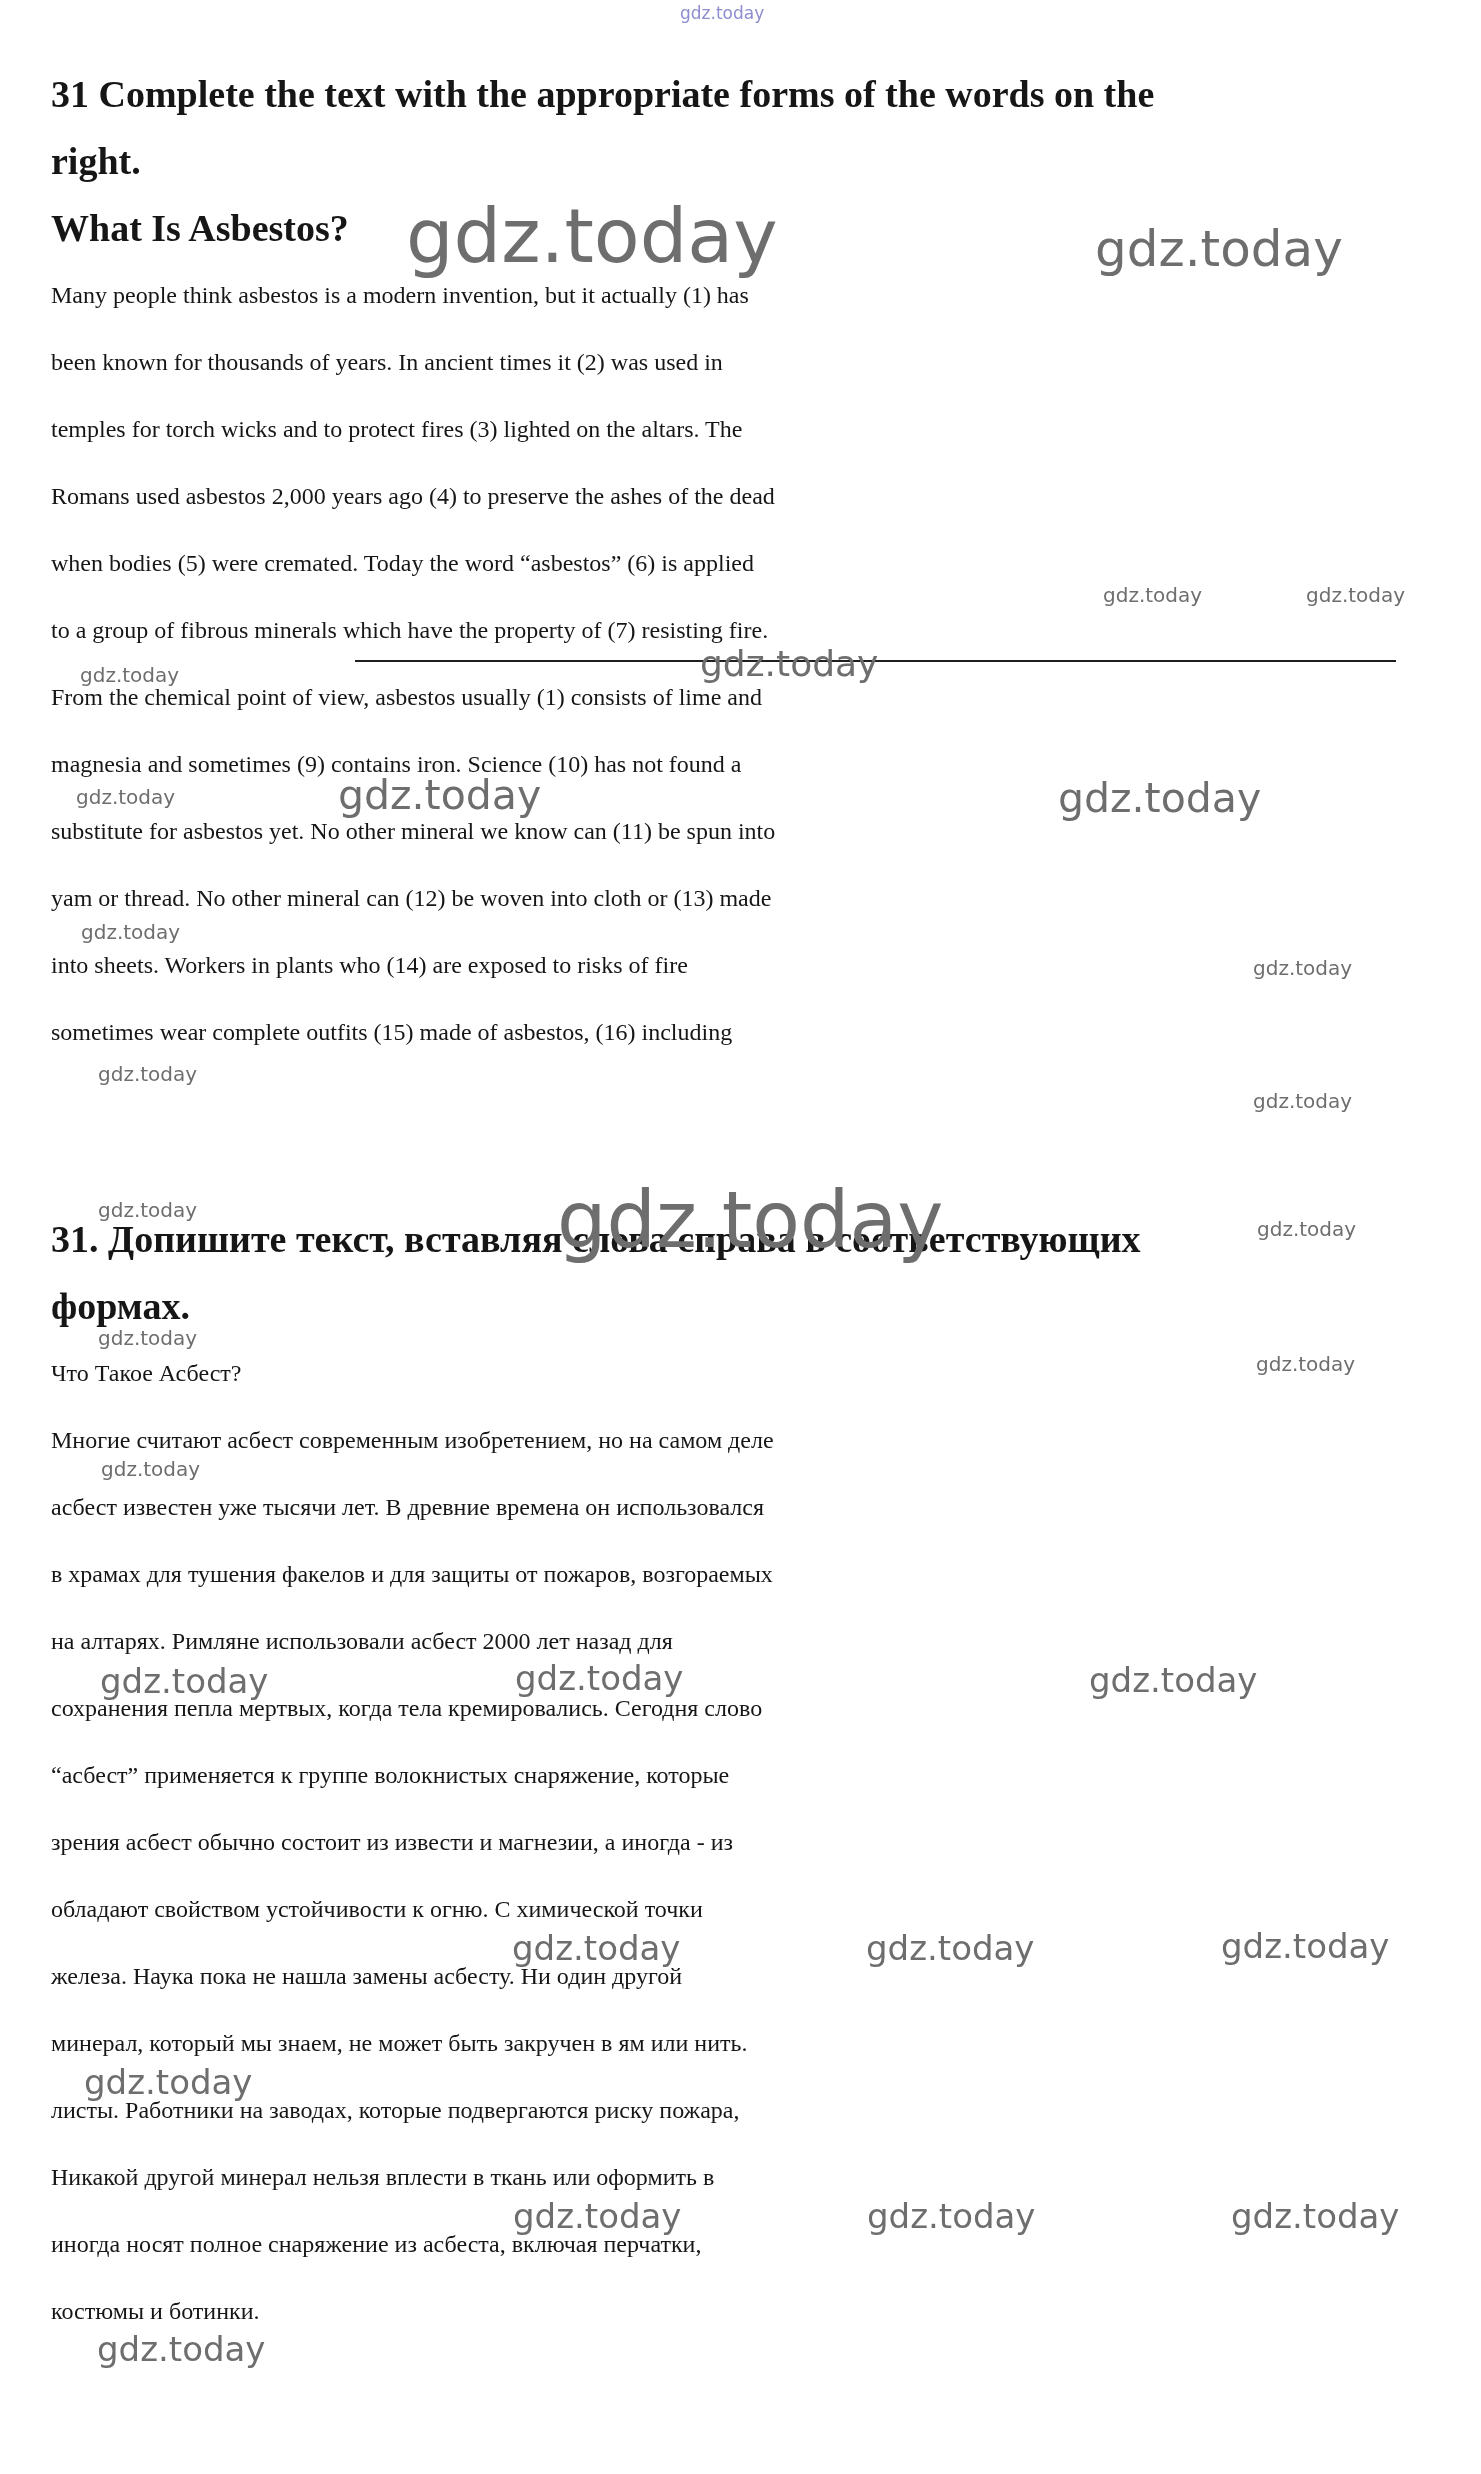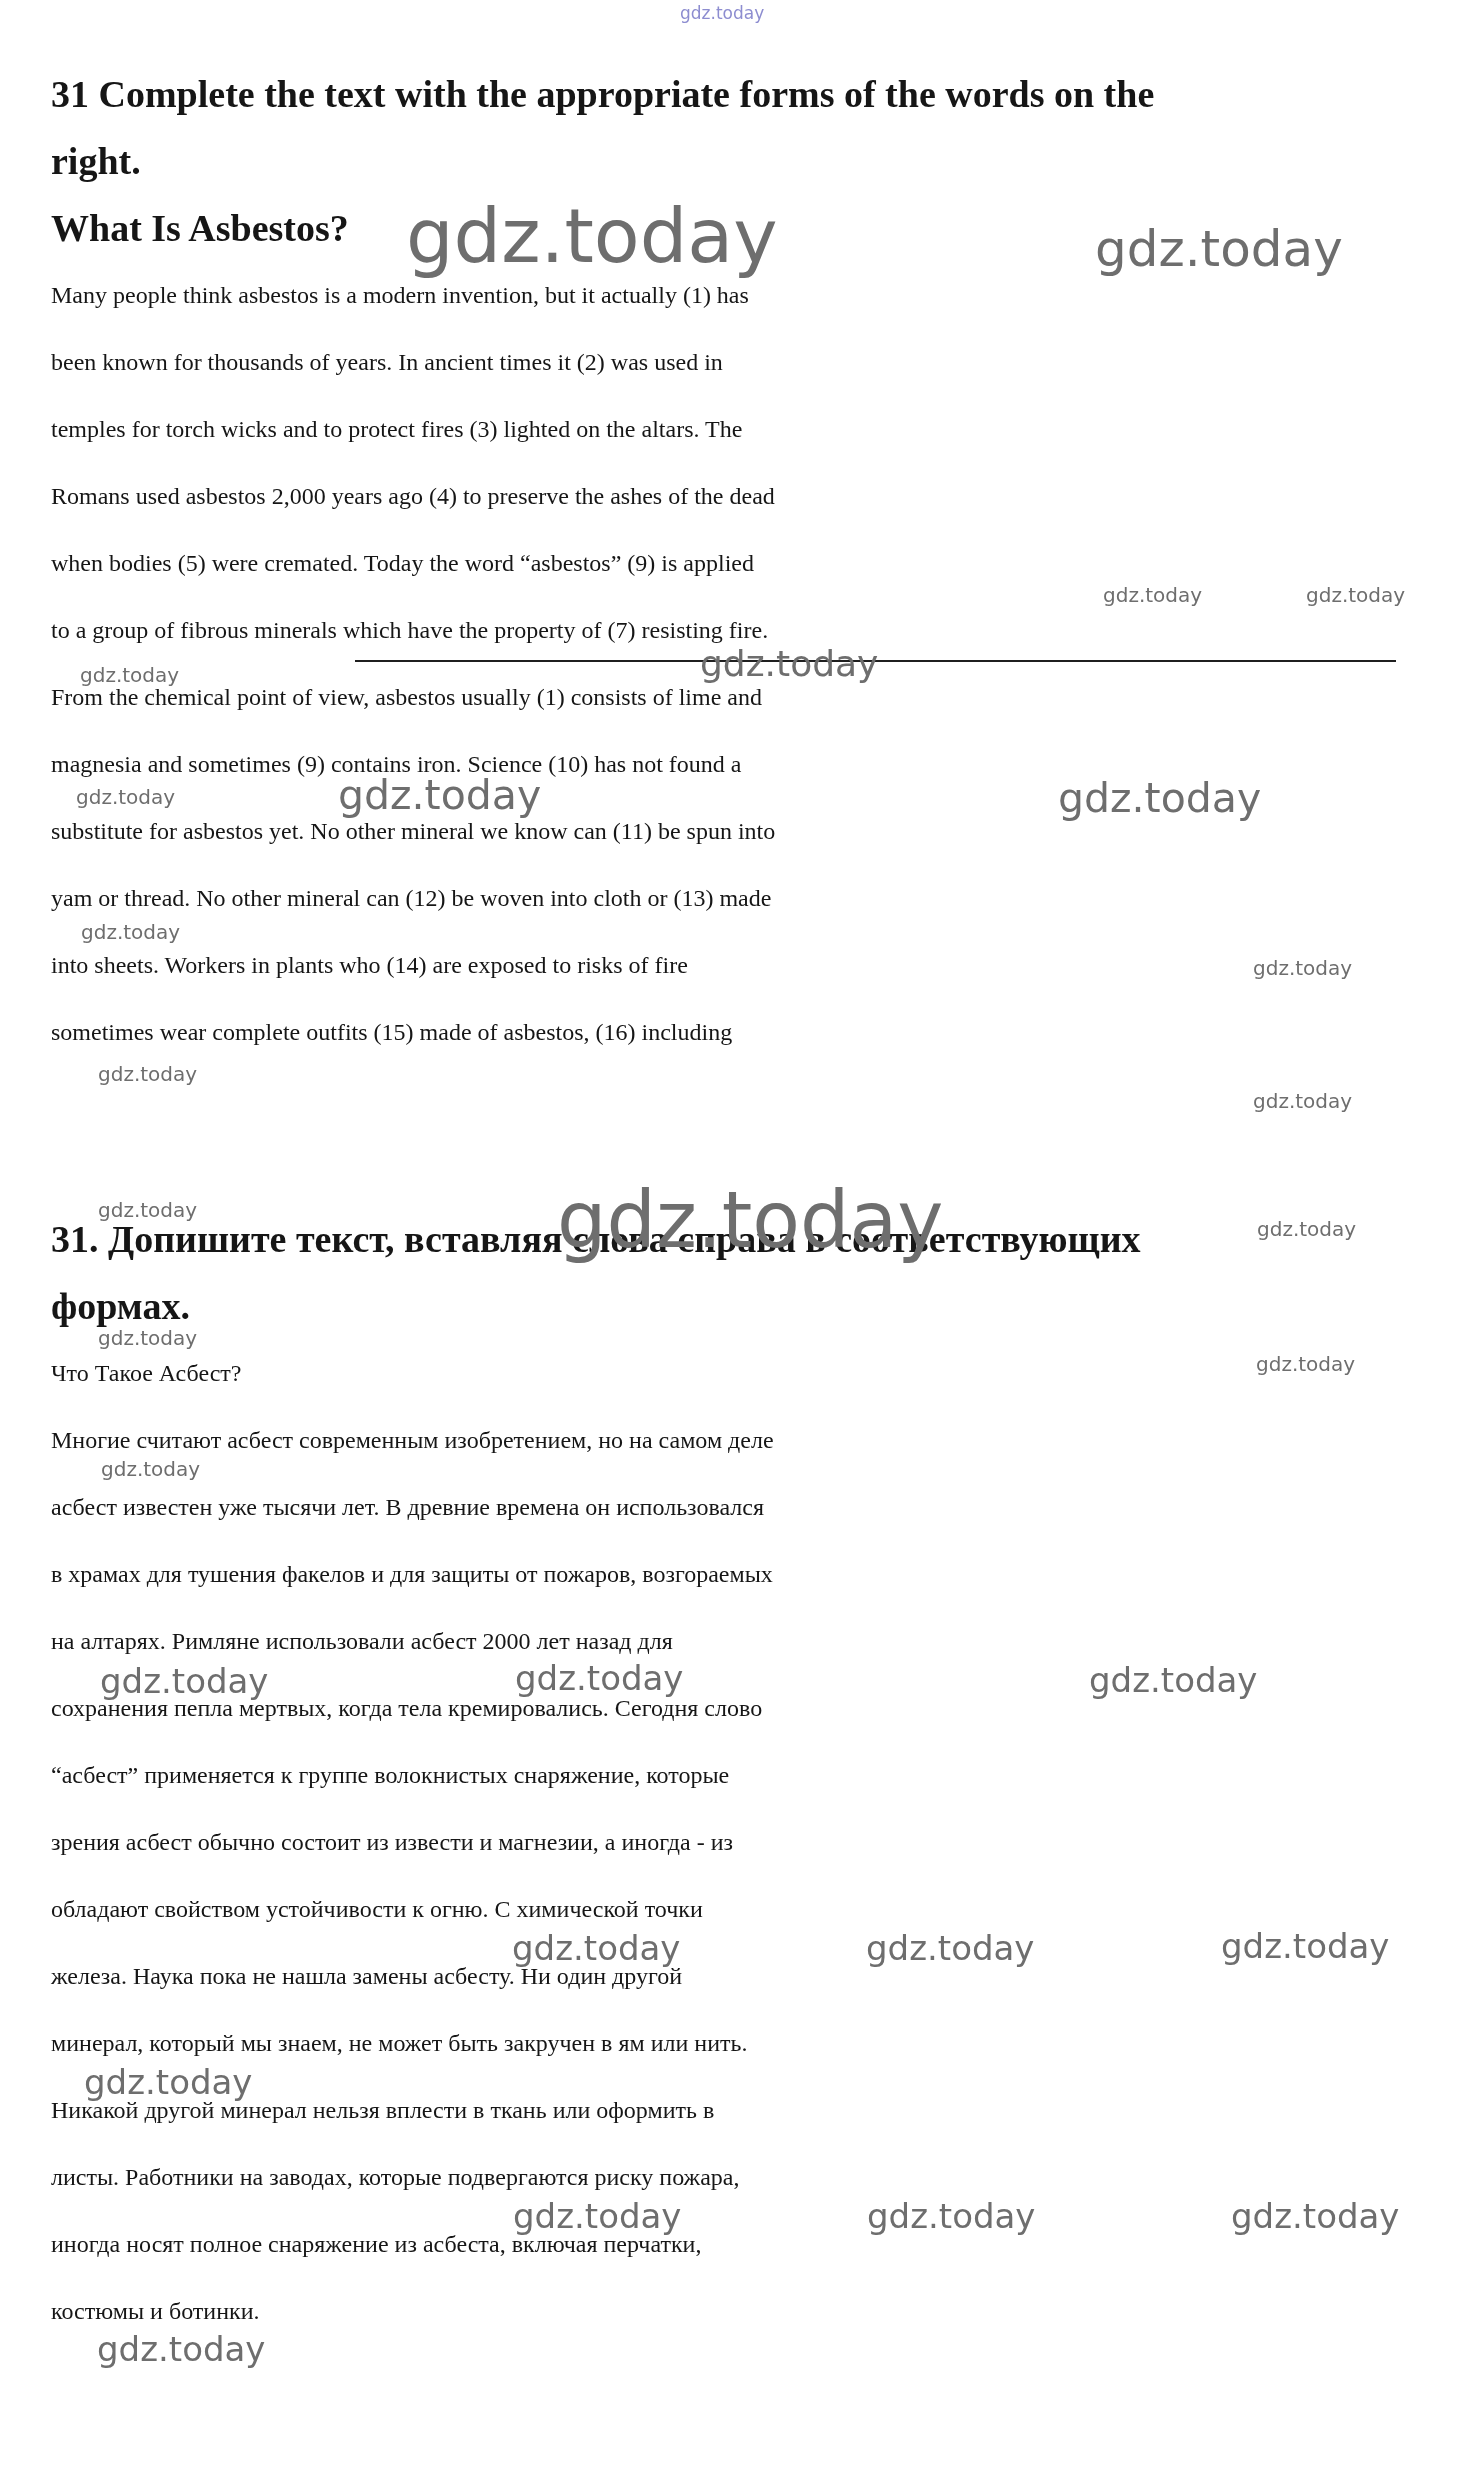--- a/index.html
+++ b/index.html
@@ -27,21 +27,21 @@
 <div class="content">
 
   <div class="h-line">31 Complete the text with the appropriate forms of the words on the</div>
   <div class="h-line">right.</div>
   <div class="h-line">What Is Asbestos?</div>
 
   <div class="b-line">Many people think asbestos is a modern invention, but it actually (1) has</div>
   <div class="b-line">been known for thousands of years. In ancient times it (2) was used in</div>
   <div class="b-line">temples for torch wicks and to protect fires (3) lighted on the altars. The</div>
   <div class="b-line">Romans used asbestos 2,000 years ago (4) to preserve the ashes of the dead</div>
-  <div class="b-line">when bodies (5) were cremated. Today the word “asbestos” (9) is applied</div>
+  <div class="b-line">when bodies (5) were cremated. Today the word “asbestos” (6) is applied</div>
   <div class="b-line">to a group of fibrous minerals which have the property of (7) resisting fire.</div>
   <div class="b-line">From the chemical point of view, asbestos usually (1) consists of lime and</div>
   <div class="b-line">magnesia and sometimes (9) contains iron. Science (10) has not found a</div>
   <div class="b-line">substitute for asbestos yet. No other mineral we know can (11) be spun into</div>
   <div class="b-line">yam or thread. No other mineral can (12) be woven into cloth or (13) made</div>
   <div class="b-line">into sheets. Workers in plants who (14) are exposed to risks of fire</div>
   <div class="b-line">sometimes wear complete outfits (15) made of asbestos, (16) including</div>
 
   <div class="spacer"></div>
 
@@ -52,22 +52,22 @@
   <div class="b-line">Многие считают асбест современным изобретением, но на самом деле</div>
   <div class="b-line">асбест известен уже тысячи лет. В древние времена он использовался</div>
   <div class="b-line">в храмах для тушения факелов и для защиты от пожаров, возгораемых</div>
   <div class="b-line">на алтарях. Римляне использовали асбест 2000 лет назад для</div>
   <div class="b-line">сохранения пепла мертвых, когда тела кремировались. Сегодня слово</div>
   <div class="b-line">“асбест” применяется к группе волокнистых снаряжение, которые</div>
   <div class="b-line">зрения асбест обычно состоит из извести и магнезии, а иногда - из</div>
   <div class="b-line">обладают свойством устойчивости к огню. С химической точки</div>
   <div class="b-line">железа. Наука пока не нашла замены асбесту. Ни один другой</div>
   <div class="b-line">минерал, который мы знаем, не может быть закручен в ям или нить.</div>
+  <div class="b-line">листы. Работники на заводах, которые подвергаются риску пожара,</div>
   <div class="b-line">Никакой другой минерал нельзя вплести в ткань или оформить в</div>
-  <div class="b-line">листы. Работники на заводах, которые подвергаются риску пожара,</div>
   <div class="b-line">иногда носят полное снаряжение из асбеста, включая перчатки,</div>
   <div class="b-line">костюмы и ботинки.</div>
 </div>
 
 <span class="wm wm-top" style="left:680px;top:3.1px;font-size:17px;">gdz.today</span>
 
 <span class="wm" style="left:406px;top:192px;font-size:75px;">gdz.today</span>
 <span class="wm" style="left:1095px;top:220px;font-size:50px;">gdz.today</span>
 
 <span class="wm" style="left:1103px;top:583px;font-size:20px;">gdz.today</span>

